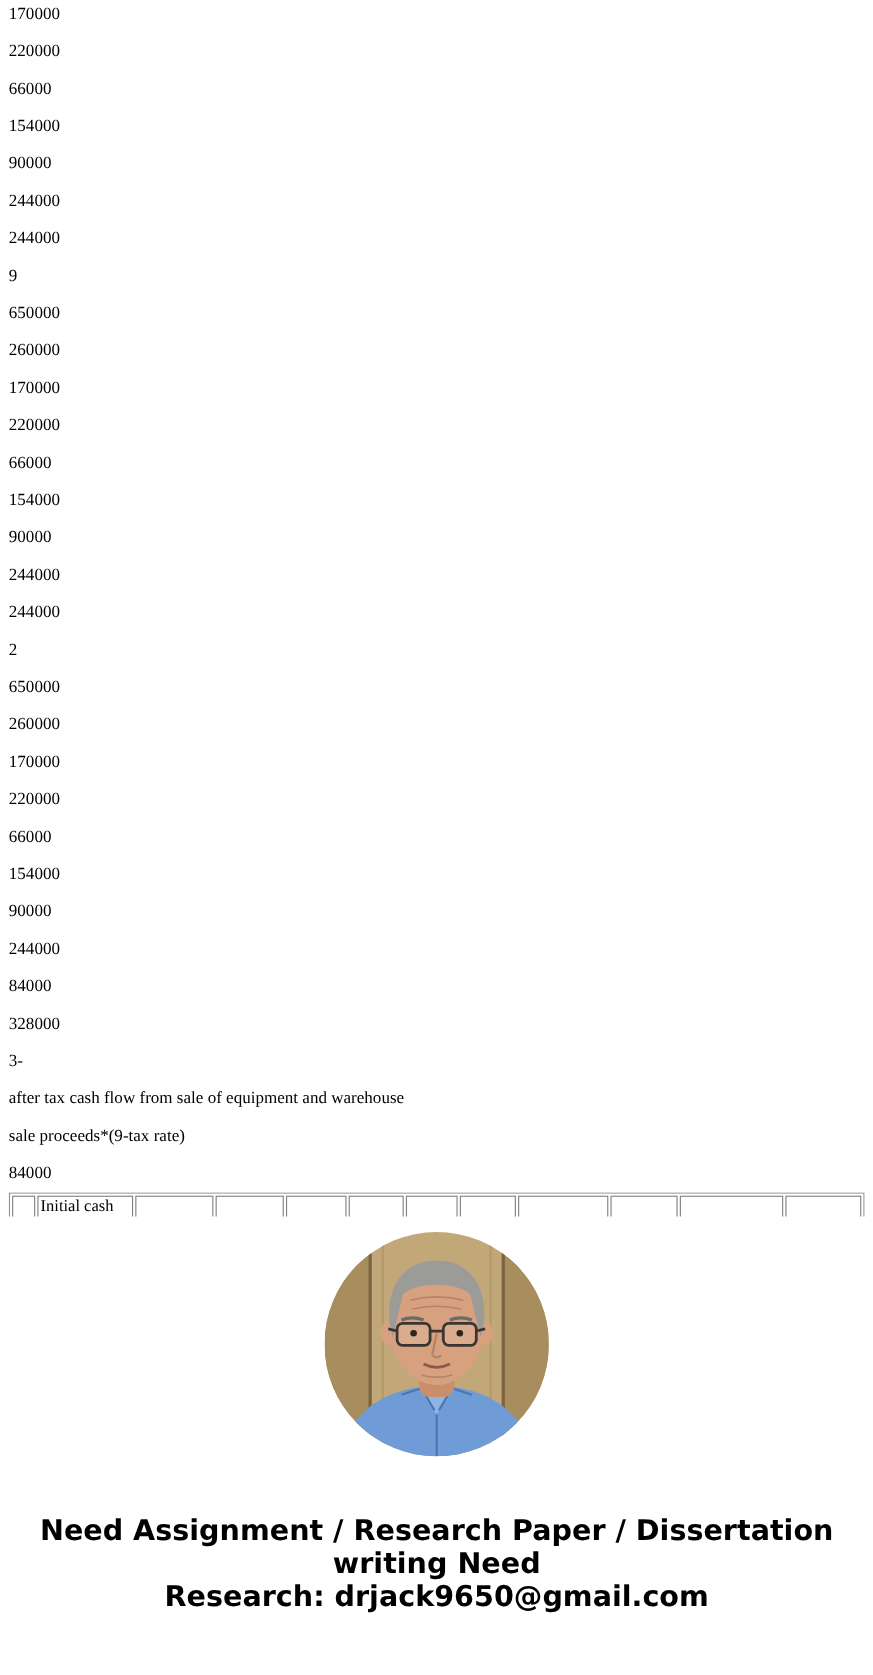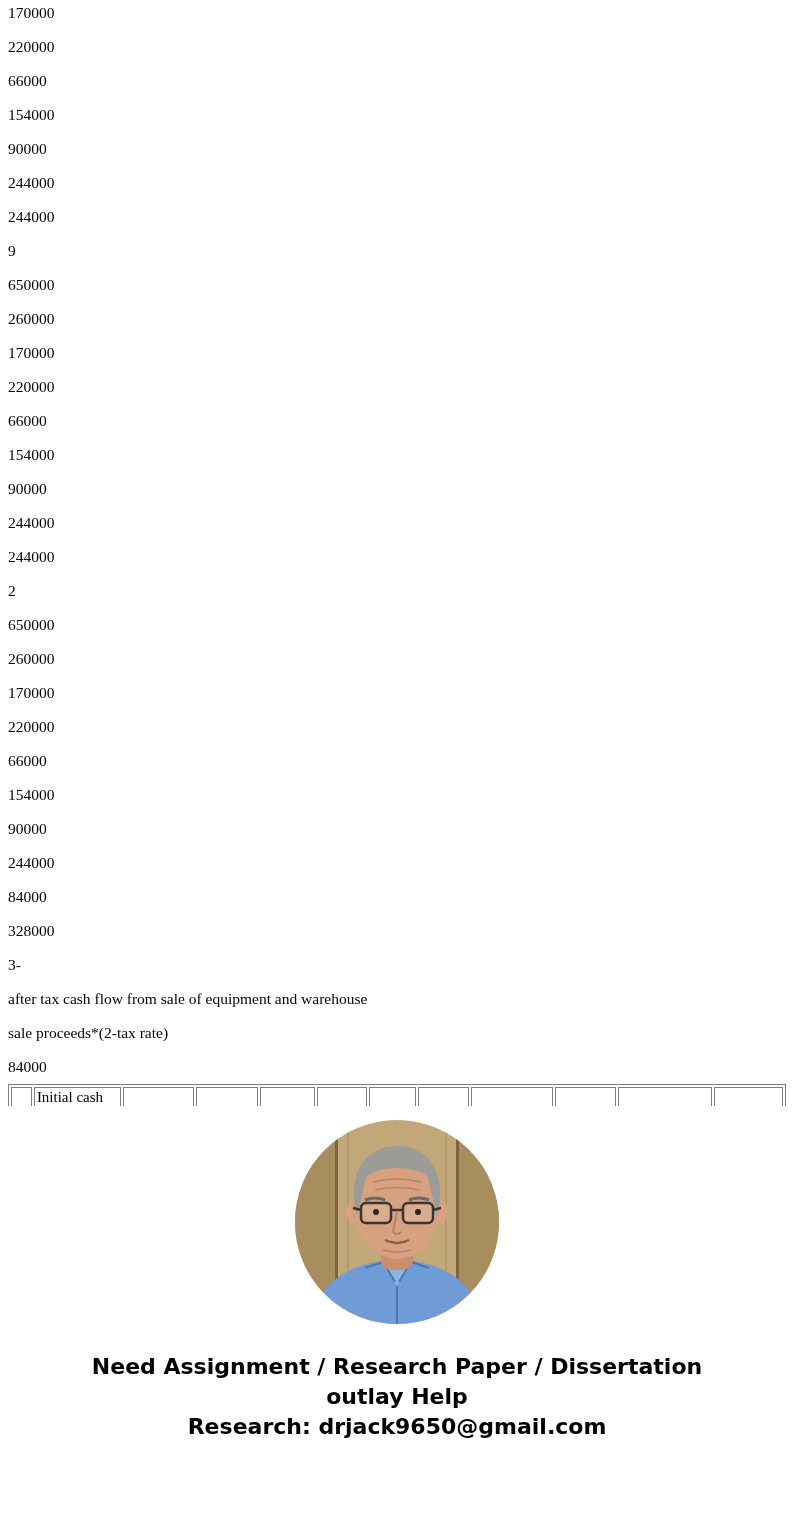--- a/index.html
+++ b/index.html
@@ -60,25 +60,25 @@
     width: 204px;
     height: 204px;
     border-radius: 50%;
     overflow: hidden;
     display: inline-block;
   }
   .avatar svg { display: block; }
 
   
   .footer-block {
-    margin-top: 24px;
+    margin-top: 48px;
     text-align: center;
     font-family: "DejaVu Sans", sans-serif;
     font-weight: bold;
-    font-size: 22px;
+    font-size: 26px;
     line-height: 30px;
     color: #000000;
   }
 </style>
 </head>
 <body>
 
 <div class="lines-block">
   <p class="text-line">170000</p>
   <p class="text-line">220000</p>
@@ -103,21 +103,21 @@
   <p class="text-line">170000</p>
   <p class="text-line">220000</p>
   <p class="text-line">66000</p>
   <p class="text-line">154000</p>
   <p class="text-line">90000</p>
   <p class="text-line">244000</p>
   <p class="text-line">84000</p>
   <p class="text-line">328000</p>
   <p class="text-line">3-</p>
   <p class="text-line">after tax cash flow from sale of equipment and warehouse</p>
-  <p class="text-line">sale proceeds*(2-tax rate)</p>
+  <p class="text-line">sale proceeds*(9-tax rate)</p>
   <p class="text-line">84000</p>
 </div>
 
 <div class="table-clip">
   <table class="data-table">
     <tbody>
         <tr>
       <td style="width:16px"></td>
       <td style="width:84px">Initial cash outlay</td>
       <td style="width:70px"></td>
@@ -182,15 +182,15 @@
       <path d="M102,92 L98,112 Q102,116 106,112" fill="none" stroke="#b5836a" stroke-width="2"></path>
 
       <path d="M90,120 Q102,126 114,120" fill="none" stroke="#8a5b47" stroke-width="2.5"></path>
       <path d="M88,130 Q102,134 116,130" fill="none" stroke="#b5836a" stroke-width="1.5"></path>
     </svg>
   </span>
 </div>
 
 <div class="footer-block">
   <div>Need Assignment / Research Paper / Dissertation</div>
-  <div>outlay Help</div>
+  <div>writing Need</div>
   <div>Research: drjack9650@gmail.com</div>
 </div>
 
 </body></html>

